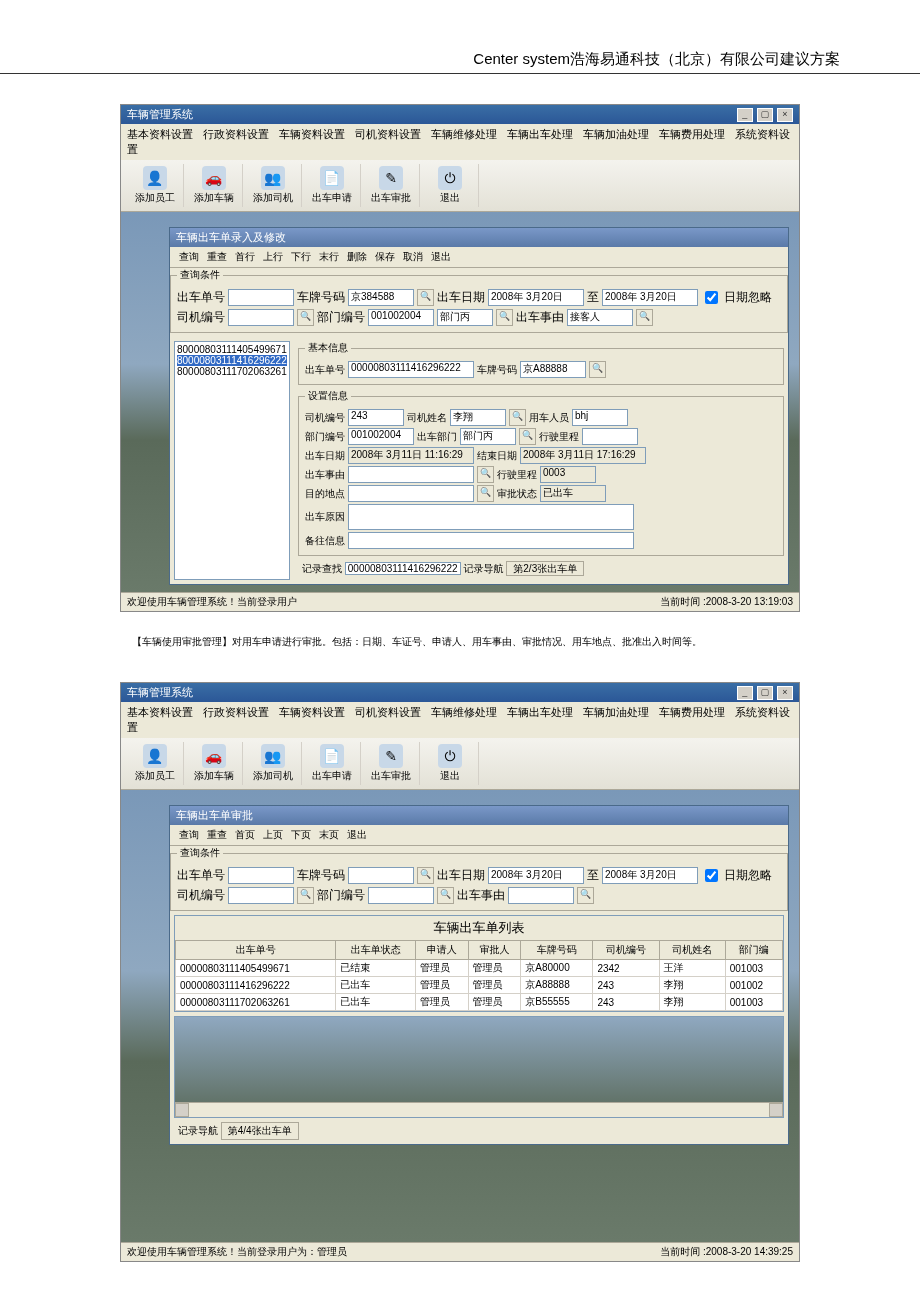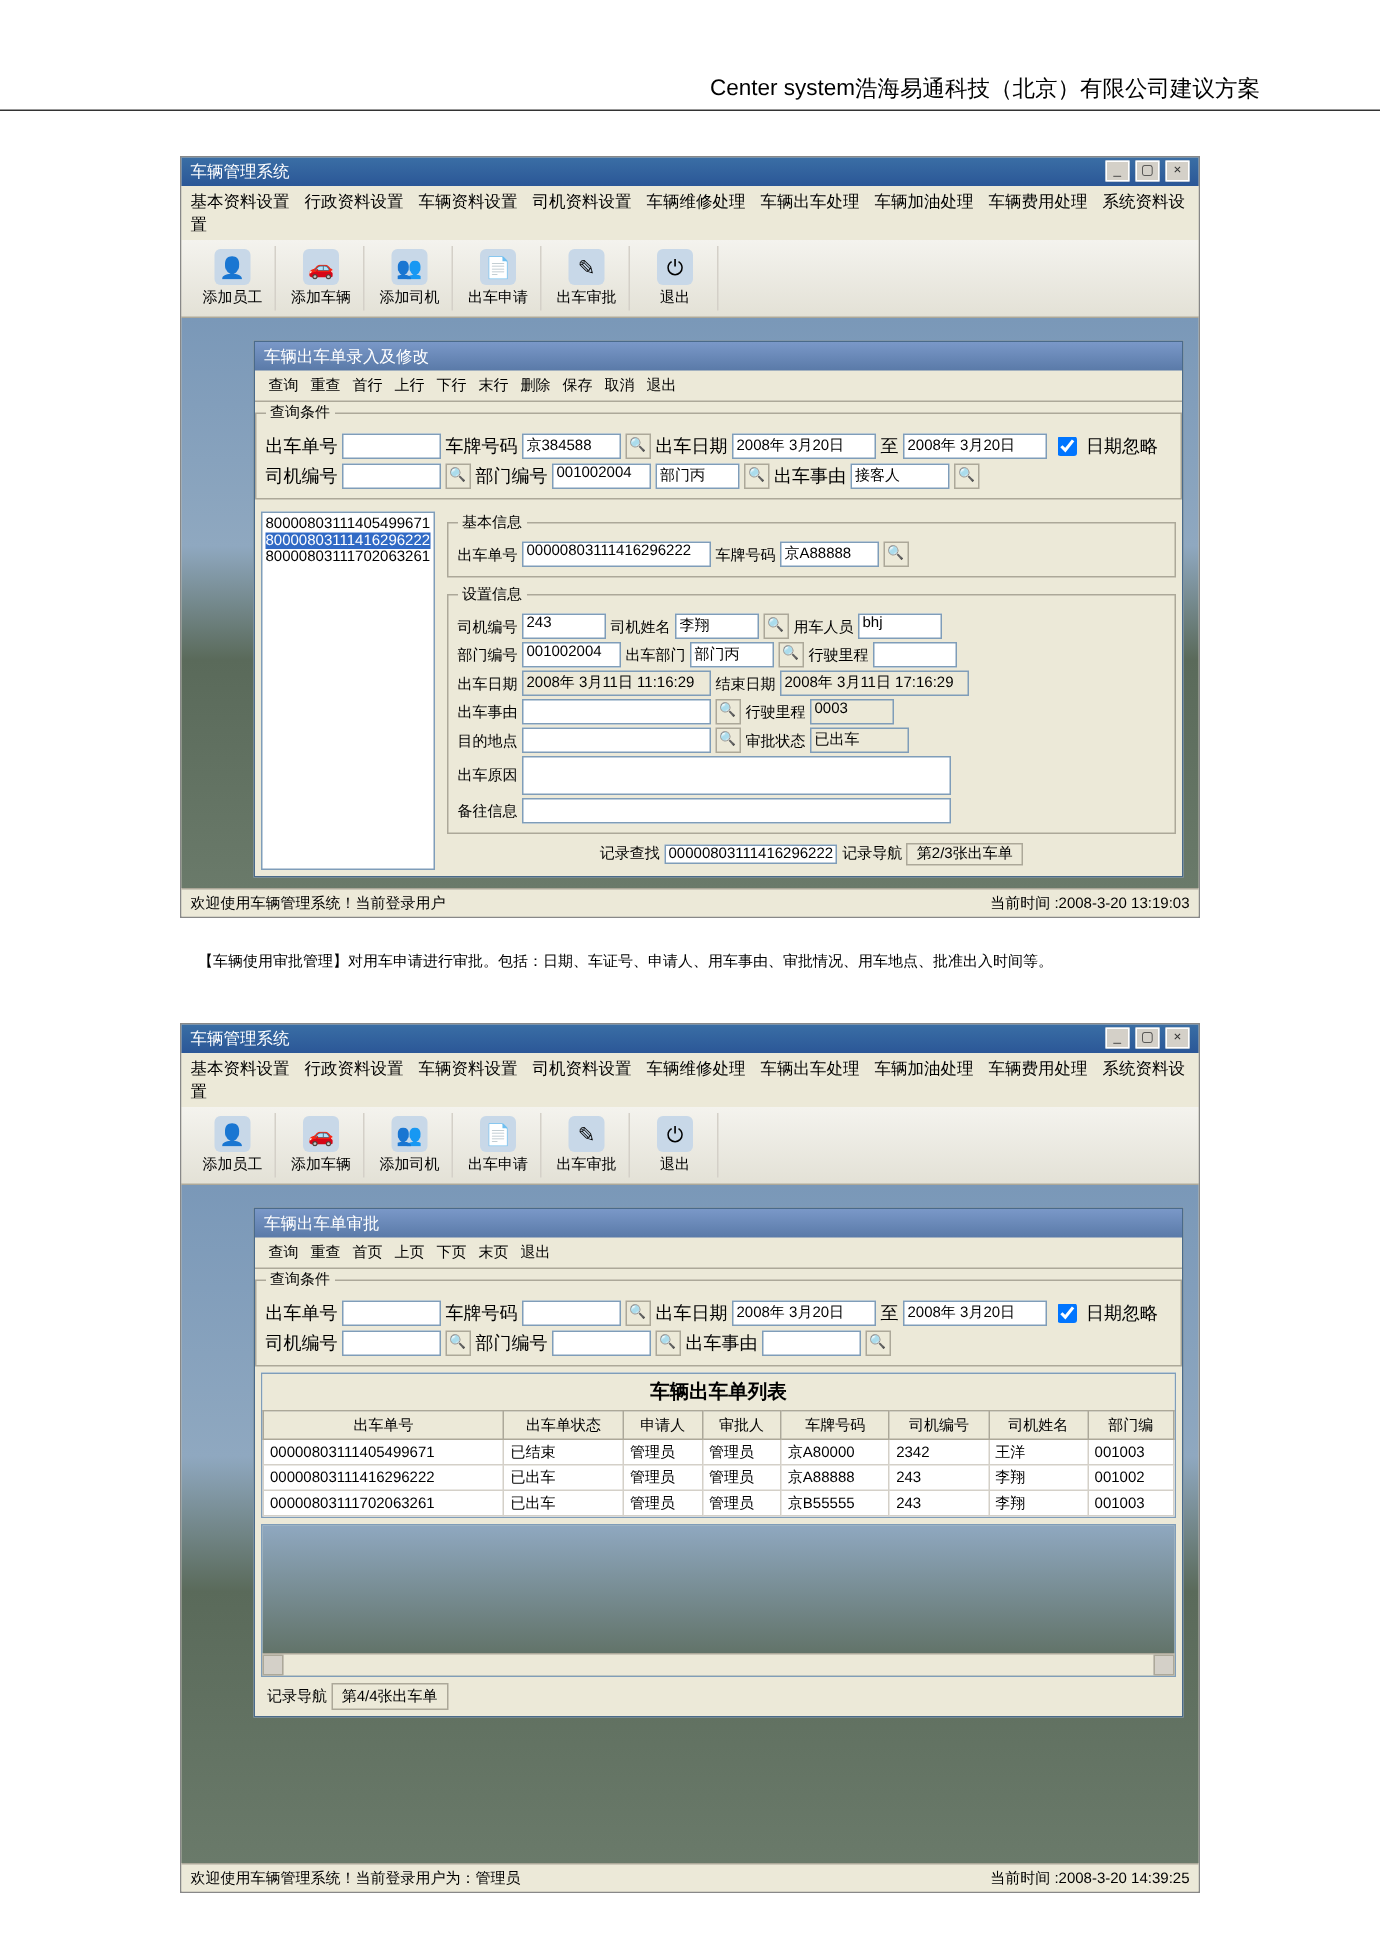--- a/index.html
+++ b/index.html
@@ -24,21 +24,21 @@
 .left-list .sel{background:#316ac5;color:#fff}
 .right-form{flex:1;padding:4px;font-size:10px}
 fieldset{border:1px solid #aca899;margin:0 0 4px 0;padding:4px 6px}
 legend{font-size:10px;padding:0 3px}
 .row{margin:2px 0;display:flex;align-items:center;flex-wrap:wrap;gap:3px}
 .row label{white-space:nowrap}
 .inp{border:1px solid #7f9db9;background:#fff;height:15px;padding:0 2px;font-size:10px;min-width:50px}
 .inp.w90{width:90px}.inp.w60{width:60px}.inp.w120{width:120px}.inp.w40{width:40px}
 .mag{display:inline-block;width:15px;height:15px;border:1px solid #aca899;background:#ece9d8;text-align:center;line-height:13px;font-size:9px}
 .grid{background:#fff;border:1px solid #7f9db9;margin:4px;font-size:10px}
-.grid-title{text-align:center;font-weight:bold;font-size:13px;padding:3px;background:#ece9d8}
+.grid-title{text-align:center;font-weight:normal;font-size:13px;padding:3px;background:#ece9d8}
 .grid table{width:100%;border-collapse:collapse}
 .grid th{background:#ece9d8;border:1px solid #aca899;padding:2px 4px;font-weight:normal}
 .grid td{border:1px solid #d4d0c8;padding:1px 4px;background:#fff}
 .grid tr.sel td{background:#316ac5;color:#fff}
 .status{background:#ece9d8;border-top:1px solid #aca899;padding:2px 6px;font-size:10px;display:flex;justify-content:space-between}
 .nav-row{text-align:left;padding:4px 8px;font-size:10px}
 .nav-row .btn{border:1px solid #aca899;background:#ece9d8;padding:1px 6px;display:inline-block}
 .body-txt{margin:10px 112px 30px;font-size:10px;line-height:2;text-indent:2em}
 .scroll-area{height:100px;background:linear-gradient(#8fa8c0 0,#5a6a5a 100%);margin:0 4px;border:1px solid #7f9db9;position:relative}
 .hscroll{position:absolute;bottom:0;left:0;right:0;height:14px;background:#ece9d8;border-top:1px solid #aca899}
@@ -184,21 +184,21 @@
               </div>
               <div class="row">
                 <label>出车原因</label>
                   <span class="inp" style="width:280px;height:24px"></span>
               </div>
               <div class="row">
                 <label>备往信息</label>
                   <span class="inp" style="width:280px"></span>
               </div>
             </fieldset>
-            <div class="row" style="justify-content:center;padding:2px 4px">
+            <div class="row" style="justify-content:flex-start;padding:2px 4px">
               <span><label>记录查找</label> <span class="inp w120">00000803111416296222</span></span>
               <span><label>记录导航</label> <span class="btn" style="border:1px solid #aca899;padding:1px 6px">第2/3张出车单</span></span>
             </div>
           </div>
         </div>
       </div>
     </div>
     <div class="status">
       <span>欢迎使用车辆管理系统！当前登录用户</span>
       <span>当前时间 :2008-3-20 13:19:03</span>

